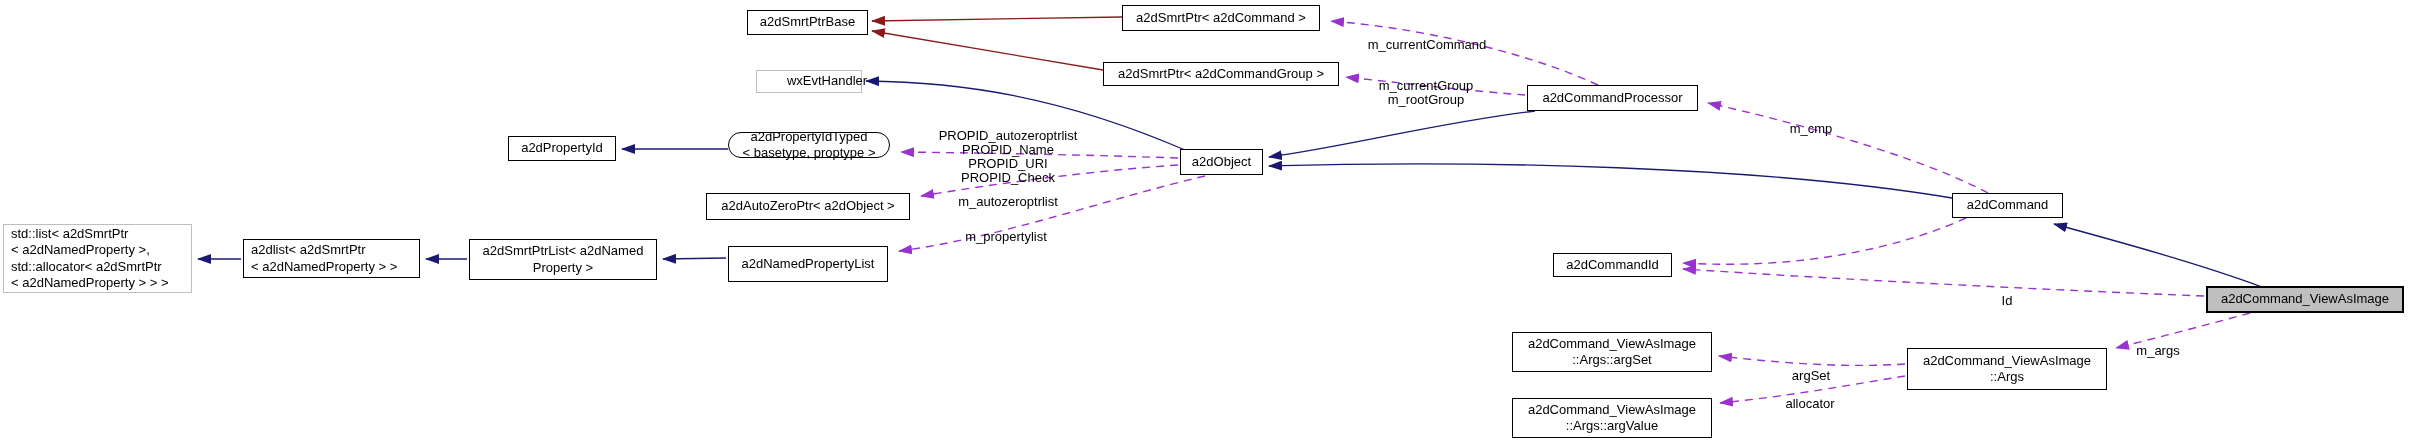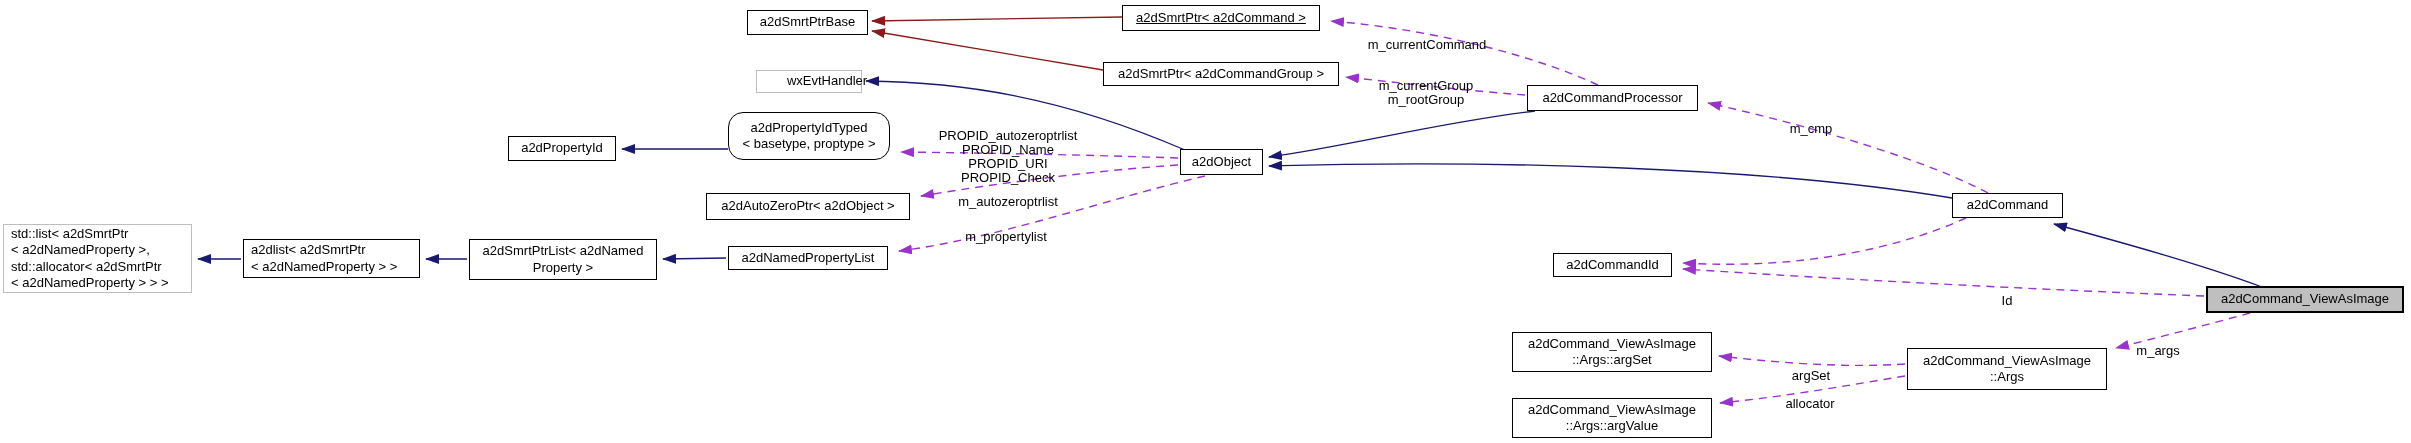--- a/index.html
+++ b/index.html
@@ -72,28 +72,28 @@
 
   <div class="node ext leftalign" style="left:3px;top:224px;width:189px;height:69px;">std::list&lt; a2dSmrtPtr
 &lt; a2dNamedProperty &gt;,
  std::allocator&lt; a2dSmrtPtr
 &lt; a2dNamedProperty &gt; &gt; &gt;</div>
   <div class="node leftalign" style="left:243px;top:239px;width:177px;height:39px;">a2dlist&lt; a2dSmrtPtr
 &lt; a2dNamedProperty &gt; &gt;</div>
   <div class="node" style="left:469px;top:239px;width:188px;height:41px;">a2dSmrtPtrList&lt; a2dNamed
 Property &gt;</div>
   <div class="node" style="left:508px;top:136px;width:108px;height:25px;">a2dPropertyId</div>
-  <div class="node" style="left:728px;top:112px;width:162px;height:48px;border-radius:15px;">a2dPropertyIdTyped
+  <div class="node" style="left:728px;top:132px;width:162px;height:26px;border-radius:15px;">a2dPropertyIdTyped
 &lt; basetype, proptype &gt;</div>
   <div class="node ext" style="left:756px;top:70px;width:106px;height:23px;padding-left:40px;">wxEvtHandler</div>
   <div class="node" style="left:747px;top:10px;width:121px;height:25px;">a2dSmrtPtrBase</div>
   <div class="node" style="left:706px;top:193px;width:204px;height:27px;">a2dAutoZeroPtr&lt; a2dObject &gt;</div>
-  <div class="node" style="left:728px;top:246px;width:160px;height:24px;">a2dNamedPropertyList</div>
+  <div class="node" style="left:728px;top:246px;width:160px;height:36px;">a2dNamedPropertyList</div>
   <div class="node" style="left:1180px;top:149px;width:83px;height:26px;">a2dObject</div>
-  <div class="node" style="left:1122px;top:5px;width:198px;height:26px;text-decoration:underline;">a2dSmrtPtr&lt; a2dCommand &gt;</div>
+  <div class="node" style="left:1122px;top:5px;width:198px;height:26px;">a2dSmrtPtr&lt; a2dCommand &gt;</div>
   <div class="node" style="left:1103px;top:62px;width:236px;height:24px;">a2dSmrtPtr&lt; a2dCommandGroup &gt;</div>
   <div class="node" style="left:1527px;top:85px;width:171px;height:26px;">a2dCommandProcessor</div>
   <div class="node" style="left:1952px;top:193px;width:111px;height:25px;">a2dCommand</div>
   <div class="node" style="left:1553px;top:253px;width:119px;height:24px;">a2dCommandId</div>
   <div class="node focus" style="left:2206px;top:286px;width:198px;height:27px;">a2dCommand_ViewAsImage</div>
   <div class="node" style="left:1907px;top:348px;width:200px;height:42px;">a2dCommand_ViewAsImage
 ::Args</div>
   <div class="node" style="left:1512px;top:332px;width:200px;height:40px;">a2dCommand_ViewAsImage
 ::Args::argSet</div>
   <div class="node" style="left:1512px;top:398px;width:200px;height:40px;">a2dCommand_ViewAsImage

